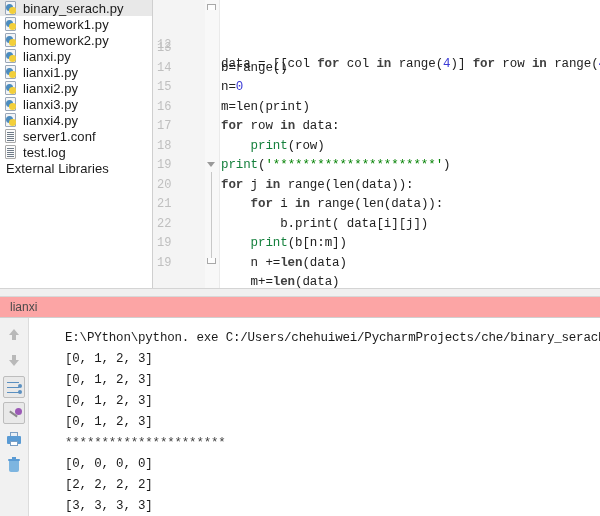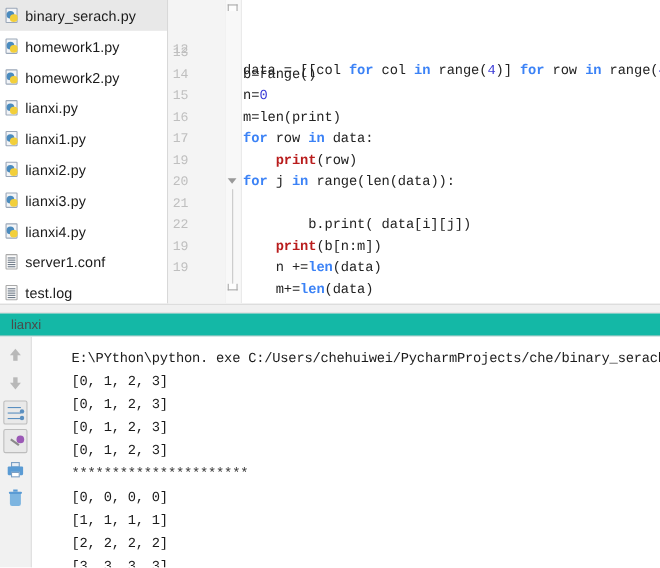--- a/index.html
+++ b/index.html
@@ -35,21 +35,21 @@
   
   .tree {
     width: 152px;
     min-width: 152px;
     background: #ffffff;
     padding-top: 0px;
     position: relative;
     overflow: hidden;
   }
   .tree-row {
-    height: 28px;
+    height: 16px;
     display: flex;
     align-items: center;
     padding-left: 4px;
     font-size: 13px;
     color: #1a1a1a;
     white-space: nowrap;
   }
   .tree-row.selected {
     background: #e8e8e8;
   }
@@ -154,24 +154,24 @@
     font-size: 12px;
   }
   .ctext {
     position: absolute;
     left: 68px;
     font-family: "Liberation Mono", monospace;
     font-size: 12.5px;
     color: #222222;
     letter-spacing: -0.1px;
   }
-  .kw   { color: #3b82f6; font-weight: bold; }
+  .kw   { color: #404040; font-weight: bold; }
   .num  { color: #3a3ad6; }
   .str  { color: #008000; }
-  .fn   { color: #b91c1c; font-weight: bold; }
+  .fn   { color: #15803d; font-weight: normal; }
   .fold-arrow {
     position: absolute;
     left: 54px;
     top: 5px;
     width: 0; height: 0;
     border-left: 4px solid transparent;
     border-right: 4px solid transparent;
     border-top: 5px solid #9a9a9a;
   }
   .fold-line {
@@ -202,21 +202,21 @@
   
   .split-bar {
     height: 7px;
     background: #f0f0f0;
     border-top: 1px solid #d4d4d4;
     border-bottom: 1px solid #d8d8d8;
     flex: 0 0 auto;
   }
   .console-tabs {
     height: 20px;
-    background: #14b8a6;
+    background: #fca5a5;
     border-bottom: 1px solid #d0d0d0;
     display: flex;
     align-items: center;
     flex: 0 0 auto;
   }
   .console-tab {
     font-size: 12px;
     color: #4a4a4a;
     padding: 0 10px;
     line-height: 20px;
@@ -510,28 +510,33 @@
         <div class="cline">
           <span class="lnum">16</span>
           <span class="ctext"><span class="kw">for</span> row <span class="kw">in</span> data:</span>
         </div>
 
         <div class="cline">
           <span class="lnum">17</span>
           <span class="ctext">    <span class="fn">print</span>(row)</span>
         </div>
 
+        <div class="cline">
+          <span class="lnum">18</span>
+          <span class="ctext"><span class="fn">print</span>(<span class="str">'**********************'</span>)</span>
+        </div>
 
         <div class="cline">
           <span class="lnum">19</span>
           <span class="ctext"><span class="kw">for</span> j <span class="kw">in</span> range(len(data)):</span>
         </div>
 
         <div class="cline">
           <span class="lnum">20</span>
+          <span class="ctext">    <span class="kw">for</span> i <span class="kw">in</span> range(len(data)):</span>
         </div>
 
         <div class="cline">
           <span class="lnum">21</span>
           <span class="ctext">        b.print( data[i][j])</span>
         </div>
 
         <div class="cline">
           <span class="lnum">22</span>
           <span class="ctext">    <span class="fn">print</span>(b[n:m])</span>
@@ -600,19 +605,18 @@
     </div>
 
     <div class="console-out">
       <div class="oline">E:\PYthon\python. exe C:/Users/chehuiwei/PycharmProjects/che/binary_serach. py</div>
       <div class="oline">[0, 1, 2, 3]</div>
       <div class="oline">[0, 1, 2, 3]</div>
       <div class="oline">[0, 1, 2, 3]</div>
       <div class="oline">[0, 1, 2, 3]</div>
       <div class="oline stars">**********************</div>
       <div class="oline">[0, 0, 0, 0]</div>
-      <div class="oline">[1, 1, 1, 1]</div>
       <div class="oline">[2, 2, 2, 2]</div>
       <div class="oline">[3, 3, 3, 3]</div>
     </div>
 
   </div>
 </div>
 
 </body></html>

